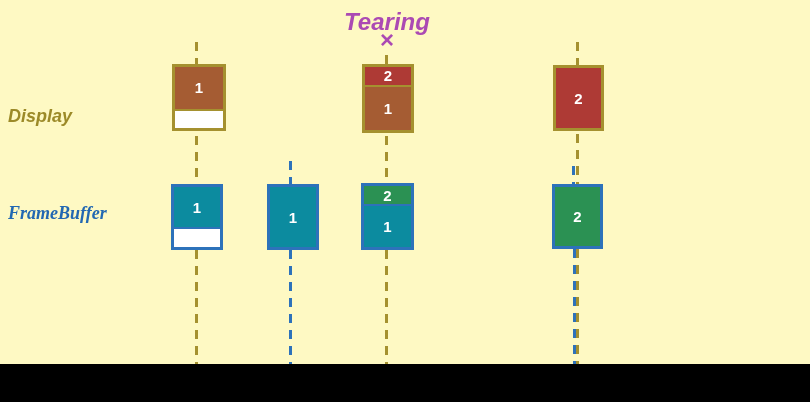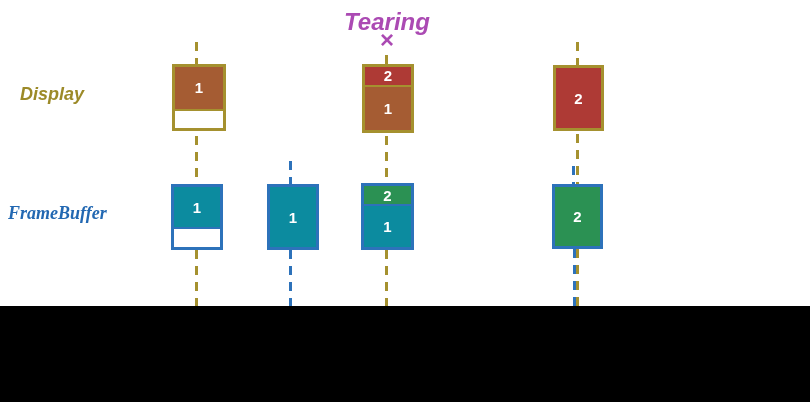--- a/index.html
+++ b/index.html
@@ -1,38 +1,38 @@
 <!DOCTYPE html>
 <html><head>
 <meta charset="utf-8">
 <style>
   html, body { margin:0; padding:0; background:#000; }
   #canvas {
-    position:relative; width:810px; height:306px; background:#ffffff;
+    position:relative; width:810px; height:364px; background:#fef9c3;
     font-family:"Liberation Sans", sans-serif; overflow:hidden;
   }
   .dash { position:absolute; width:3px; }
   .dash.olive { background:repeating-linear-gradient(180deg,#a5912f 0 9px,transparent 9px 16px); }
   .dash.blue  { background:repeating-linear-gradient(180deg,#2d72ba 0 9px,transparent 9px 16px); }
 
   .box { position:absolute; display:flex; flex-direction:column; box-sizing:border-box; }
   .box.display { border:3px solid #a5912f; }
   .box.fb      { border:3px solid #2d72ba; }
   .seg { display:flex; align-items:center; justify-content:center;
          color:#ffffff; font-weight:bold; font-size:15px; line-height:1; }
   .box.display .seg + .seg { border-top:2px solid #a5912f; }
   .box.fb .seg + .seg      { border-top:2px solid #2d72ba; }
   .seg.brown { background:#a55c33; }
   .seg.red   { background:#ae3a35; }
   .seg.teal  { background:#0c8b9f; }
   .seg.green { background:#2b9153; }
   .seg.white { background:#ffffff; }
 
   .row-label { position:absolute; font-style:italic; font-weight:bold; font-size:18px; white-space:nowrap; }
-  #label-display     { color:#9c8a28; left:8px;  top:84px;margin-left:12px;  }
+  #label-display     { color:#9c8a28; left:8px;  top:106px;  }
   #label-framebuffer { color:#2268b2; left:8px;  top:203px;font-family:Liberation Serif, serif; }
 
   .tearing-title { position:absolute; left:317px; top:8px; width:140px; text-align:center;
                    color:#ab4ab3; font-weight:bold; font-style:italic; font-size:24px; }
   .tearing-x { position:absolute; left:357px; top:28px; width:60px; text-align:center;
                color:#ab4ab3; font-weight:bold; font-size:24px; line-height:1; }
 </style>
 </head>
 <body>
 

